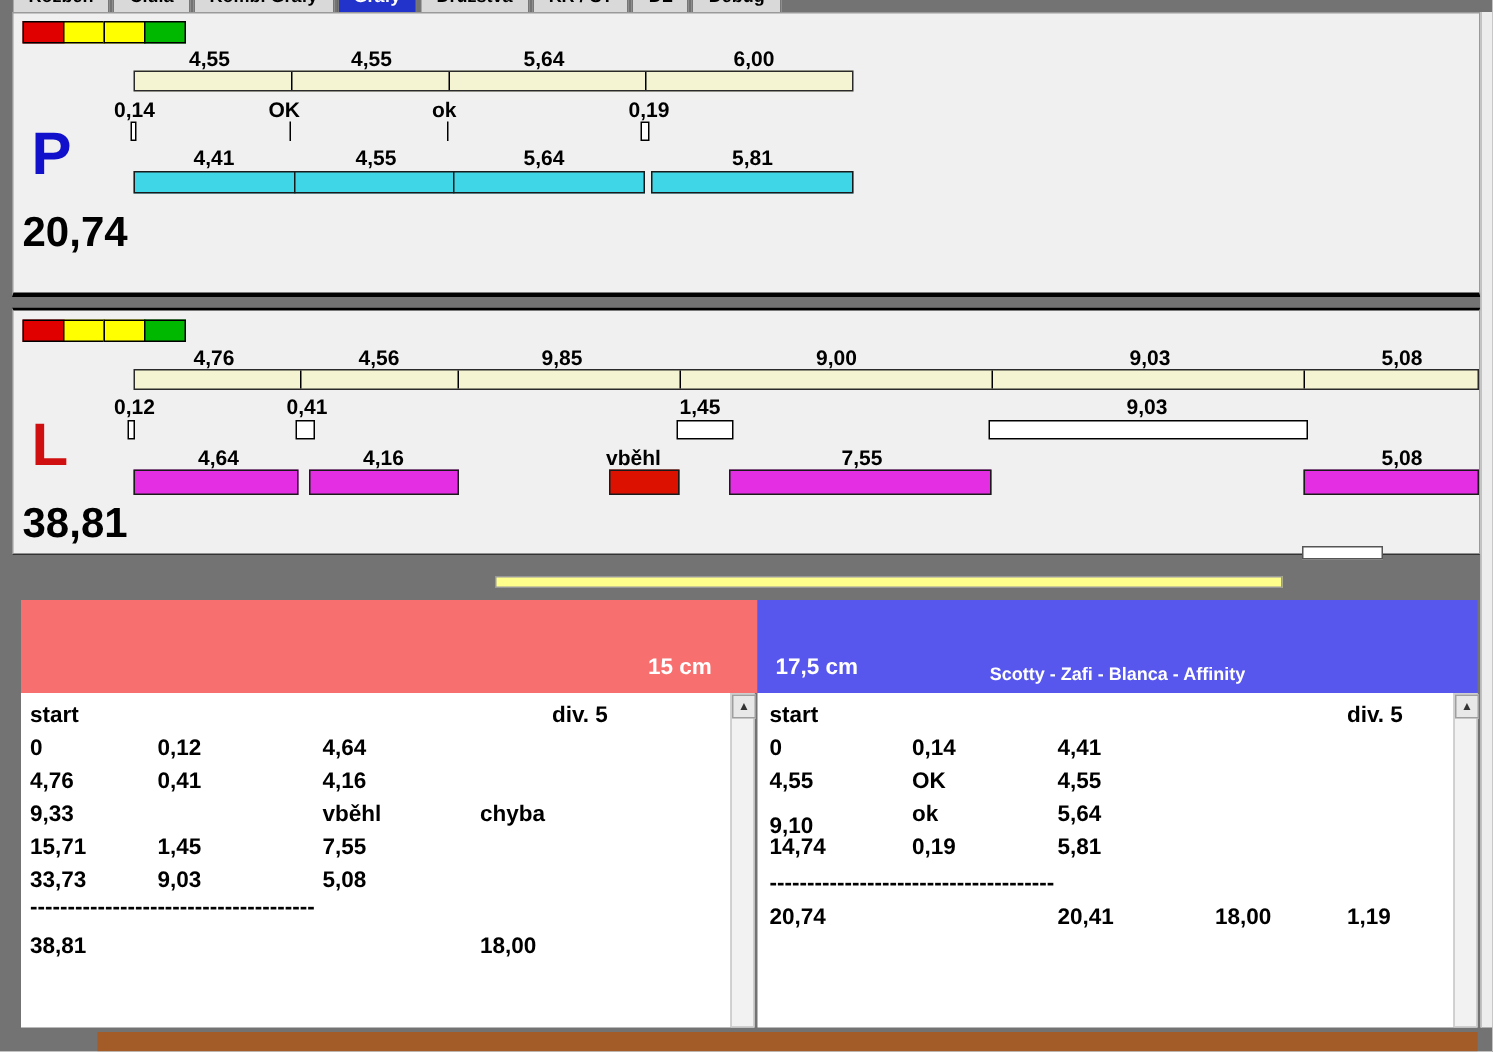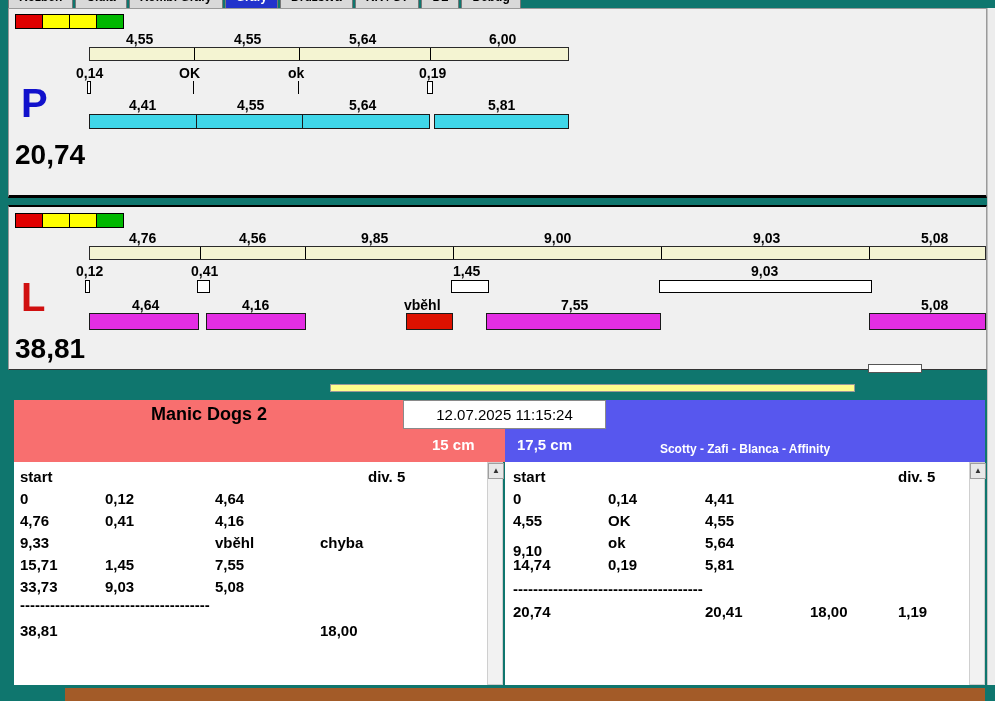--- a/index.html
+++ b/index.html
@@ -1,16 +1,16 @@
 <!DOCTYPE html>
 <html><head>
 <meta charset="utf-8">
 <style>
   html,body{margin:0;padding:0;background:#fff;}
-  #screen{position:relative;width:995px;height:701px;overflow:hidden;background:#0f766e;
+  #screen{position:relative;width:995px;height:701px;overflow:hidden;background:#737373;
           font-family:"Liberation Sans",sans-serif;color:#000;}
   .abs{position:absolute;}
   
   .tabbar{position:absolute;left:8px;top:-13px;height:21px;display:flex;gap:2px;}
   .tab{border:1px solid #777;border-bottom:none;background:#d9d9d9;padding:0 10px;
        font-size:12px;font-weight:bold;line-height:19px;white-space:nowrap;}
   .tab.active{color:#fff;}
   
   .panel{position:absolute;left:8px;width:979px;background:#f0f0f0;border:1px solid #9a9a9a;box-sizing:border-box;}
   .lights{position:absolute;display:flex;}
@@ -146,24 +146,22 @@
     <div class="letter" style="left: 12px; top: 70px; color: rgb(208, 16, 16);">L</div>
     <div class="total" style="left:6px;top:128px;">38,81</div>
   </div>
 
   <div class="abs" style="left:868px;top:364px;width:54px;height:9px;background:#fff;border:1px solid #555;box-sizing:border-box;"></div>
   <div class="abs" style="left: 330px; top: 384px; width: 525px; height: 8px; border: 1px solid rgb(153, 153, 153); box-sizing: border-box; background-color: rgb(255, 255, 140);"></div>
 
   <div class="abs" style="left: 14px; top: 400px; width: 491px; height: 62px; background-color: rgb(248, 111, 111);"></div>
   <div class="abs" style="left: 505px; top: 400px; width: 480px; height: 62px; background-color: rgb(87, 87, 238);"></div>
 
-  <div class="hdr-title" style="left:14px;top:404px;width:390px;">Manic Dogs 2</div>
   <div class="hdr-height" style="left:432px;top:436px;">15 cm</div>
 
-  <div class="stamp" style="left:403px;top:400px;width:203px;height:29px;">12.07.2025 11:15:24</div>
 
   <div class="hdr-dogs" style="left:505px;top:442px;width:480px;">Scotty - Zafi - Blanca - Affinity</div>
   <div class="hdr-height" style="left:517px;top:436px;">17,5 cm</div>
 
   <div class="table" style="left:14px;top:462px;width:473px;height:223px;"></div>
   <span class="cell" style="left:20px;top:468px;">start</span>
   <span class="cell" style="left:368px;top:468px;">div.  5</span>
 
   <span class="cell" style="left:20px;top:490px;">0</span>
   <span class="cell" style="left:105px;top:490px;">0,12</span>

